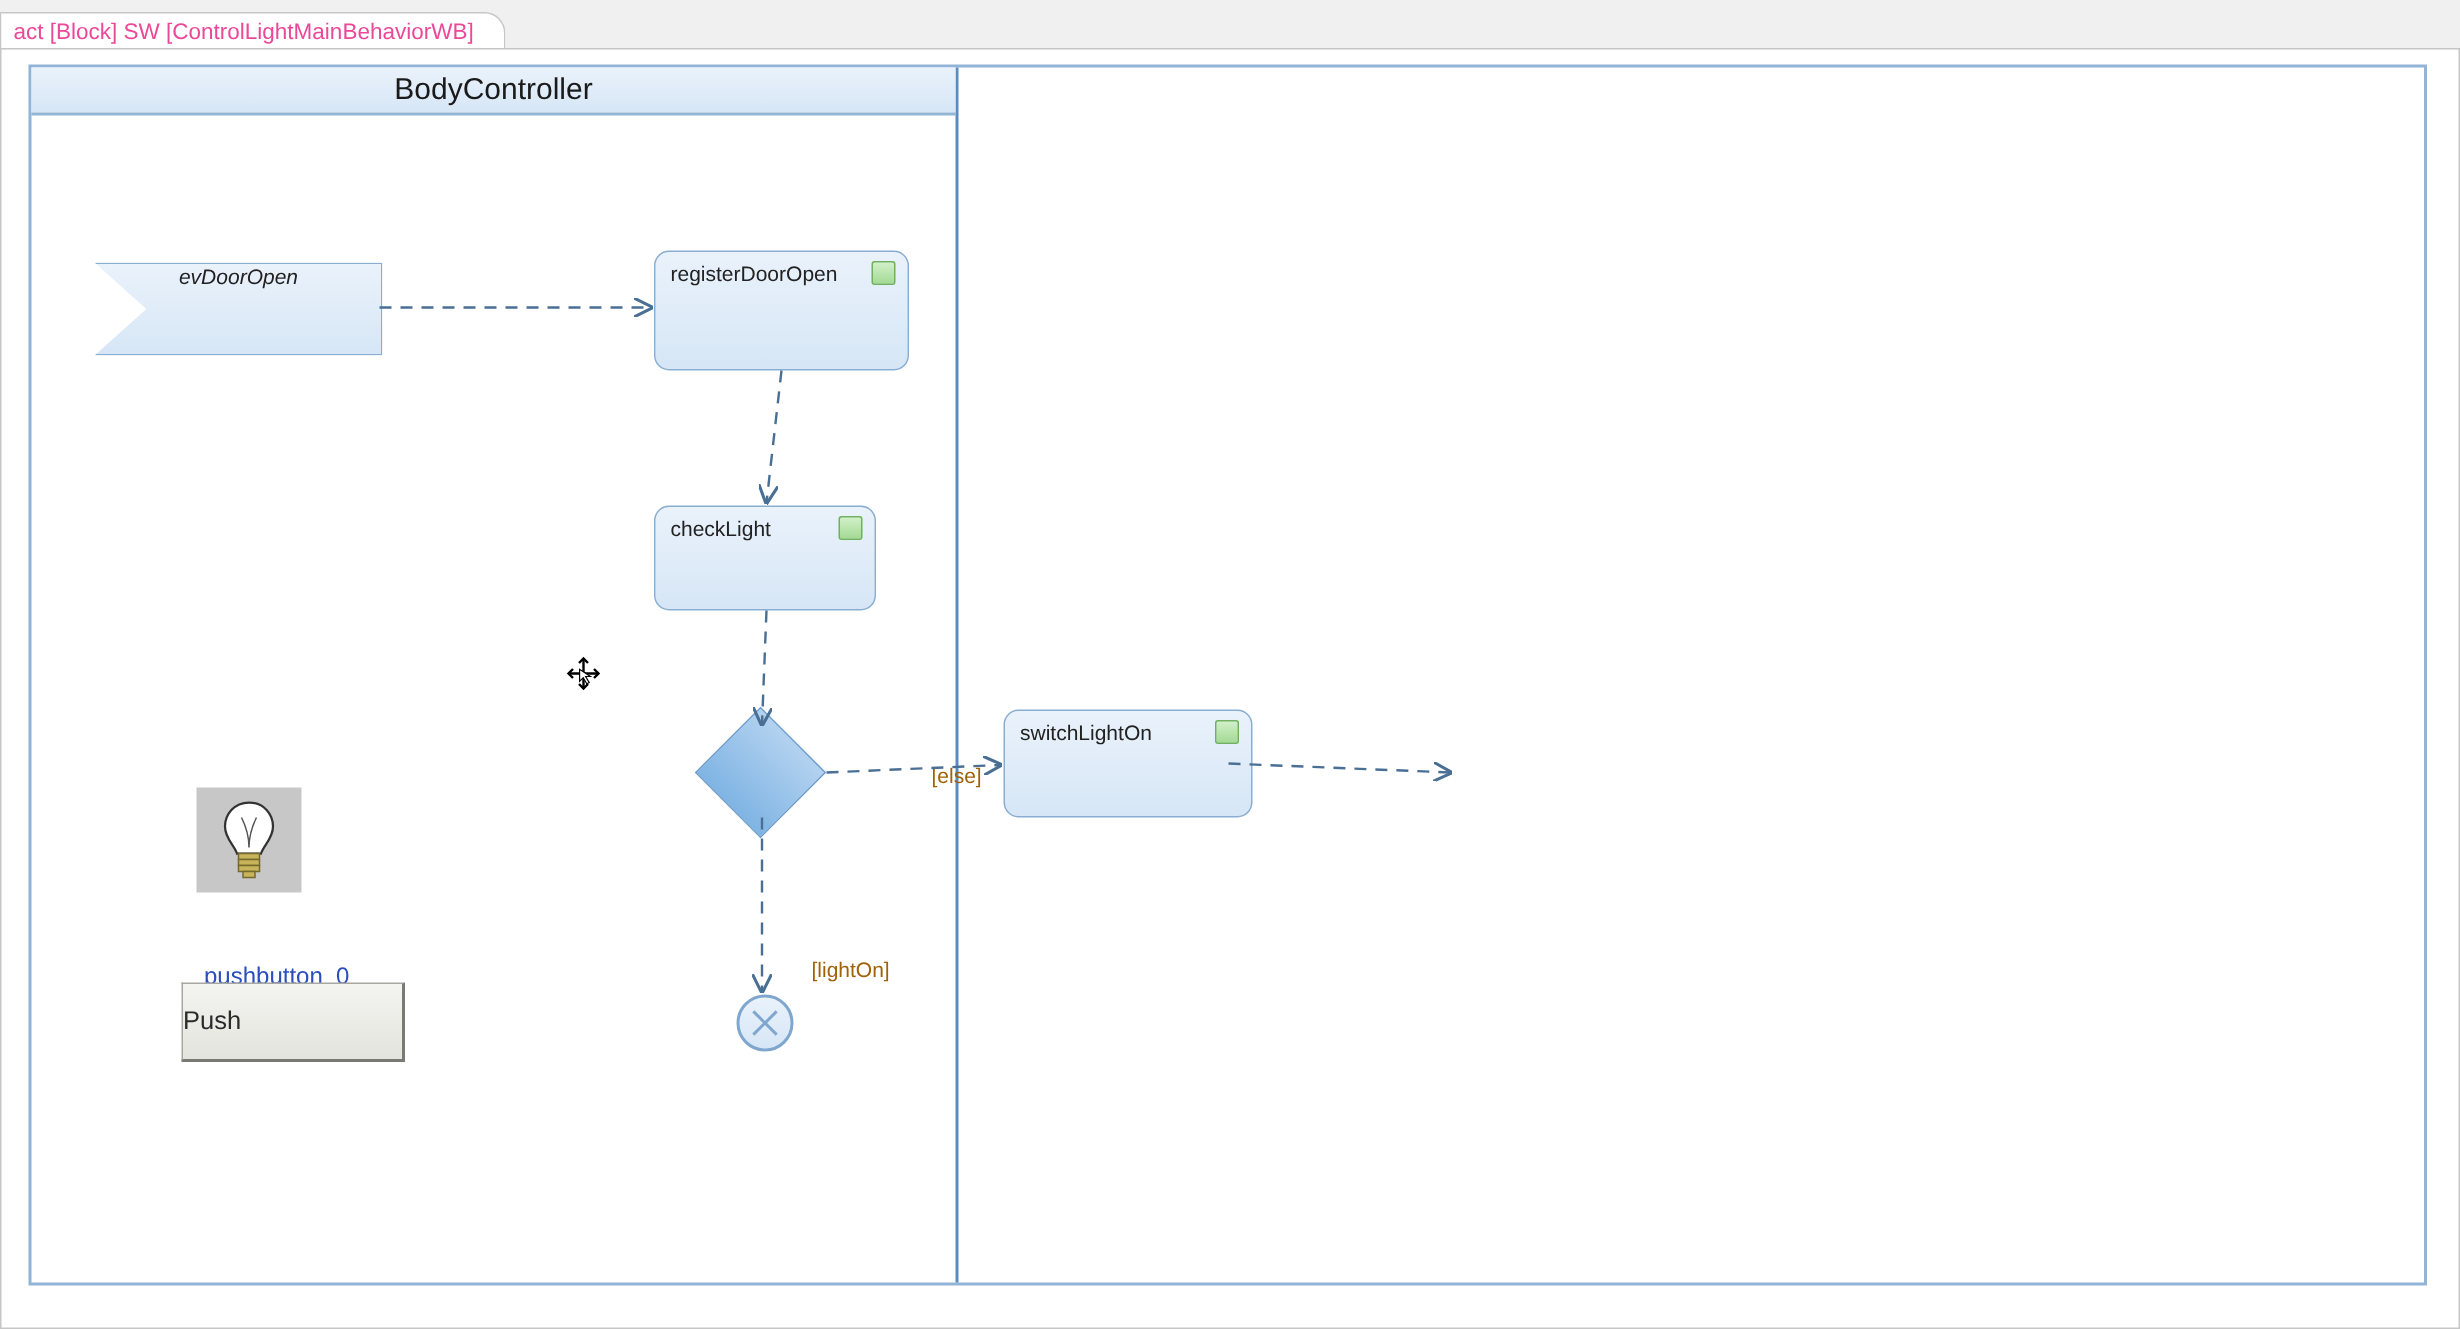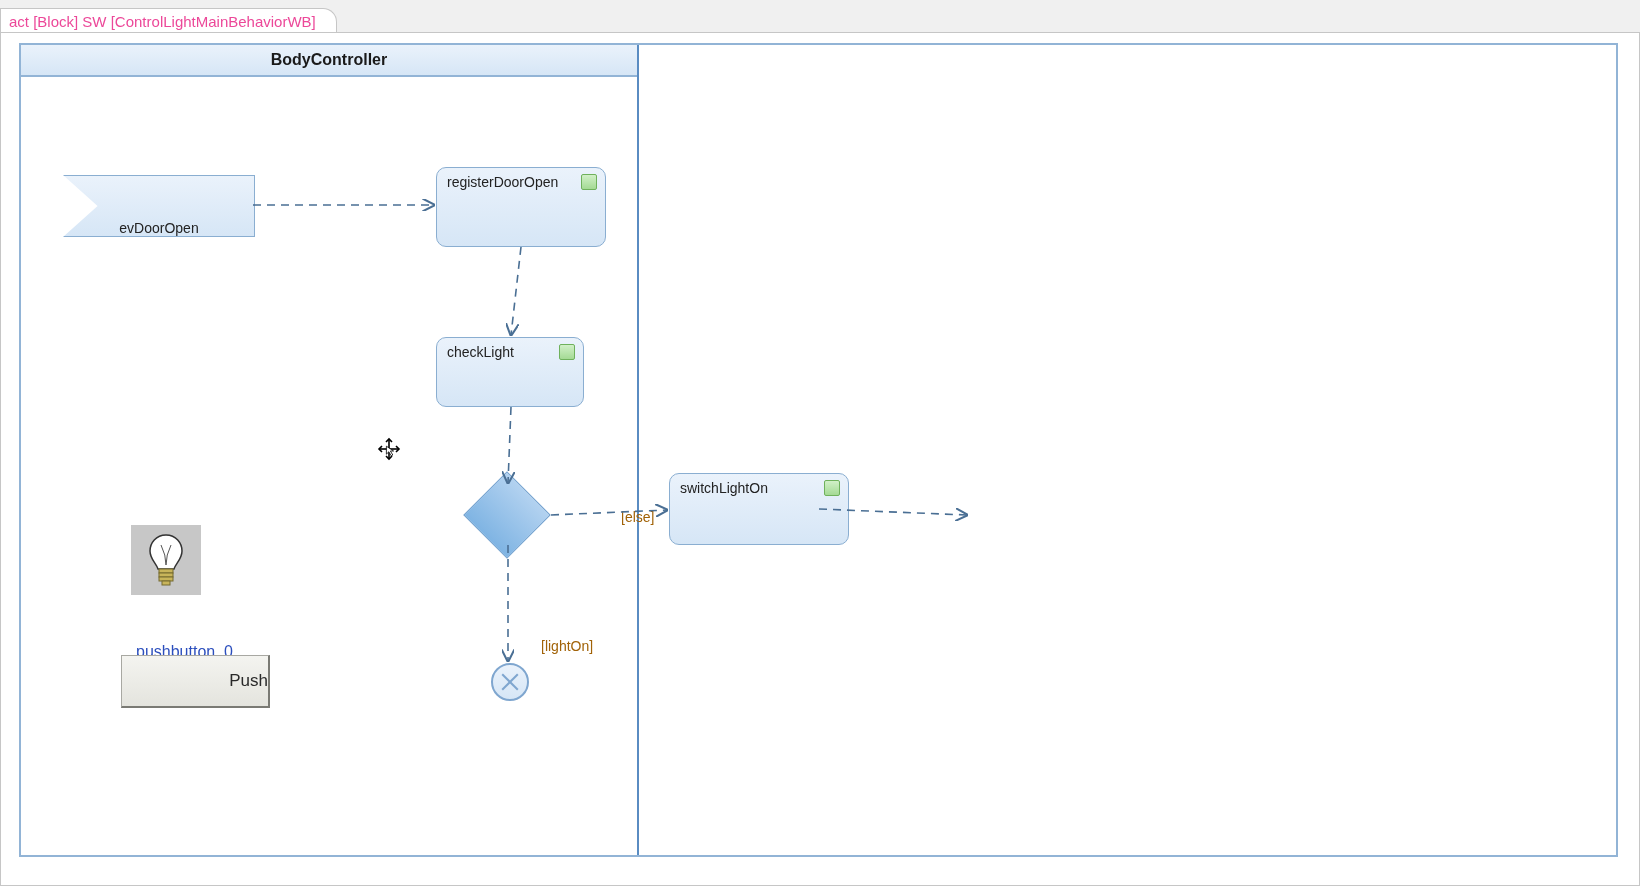--- a/index.html
+++ b/index.html
@@ -58,45 +58,46 @@
   }
   .swimlane.right {
     left: 618px;
     right: 0;
     width: calc(100% - 618px);
   }
   .swimlane-header {
     height: 30px;
     line-height: 30px;
     text-align: center;
-    font-weight: bold;
-    font-size: 16px;
+    font-weight: normal;
+    font-size: 20px;
     background: linear-gradient(#eaf2fb, #d6e6f6);
     border-bottom: 2px solid #92b4d6;
     color: #1a1a1a;
   }
   .swimlane-body {
     position: absolute;
     top: 30px;
     left: 0;
     right: 0;
     bottom: 0;
   }
 
   
   .accept-event {
     position: absolute;
     width: 190px;
     height: 60px;
     background: linear-gradient(#eaf2fb, #d6e6f6);
     border: 1.5px solid #8aaed1;
     display: flex;
-    align-items: flex-end;
+    align-items: flex-start;
     justify-content: center;
     clip-path: polygon(0% 0%, 100% 0%, 100% 100%, 0% 100%, 18% 50%);
+    font-style: italic;
   }
 
   
   .action {
     position: absolute;
     background: linear-gradient(#eaf2fb, #d6e6f6);
     border: 1.5px solid #8aaed1;
     border-radius: 10px;
     padding: 6px 10px;
     box-sizing: border-box;
@@ -198,21 +199,21 @@
   .push-button {
     position: absolute;
     width: 146px;
     height: 50px;
     background: linear-gradient(#f4f4f0, #e4e4de);
     border: 1px solid #a8a8a2;
     border-right: 2px solid #7a7a74;
     border-bottom: 2px solid #7a7a74;
     display: flex;
     align-items: center;
-    justify-content: flex-end;
+    justify-content: flex-start;
     font-size: 17px;
     color: #2a2a2a;
   }
 
   .cursor {
     position: absolute;
     width: 24px;
     height: 24px;
     pointer-events: none;
   }
@@ -291,21 +292,21 @@
             <path d="M13 14 L13 24 L16 21 L19 26 L21 25 L18 20 L22 20 Z" fill="#fff" stroke="#000" stroke-width="1" transform="translate(-1,-2) scale(0.8)"></path>
           </svg>
         </div>
 
       </div>
     </div>
 
     <div class="swimlane right">
       <div class="swimlane-body">
 
-        <div class="action" style="left:30px; top:398px; width:180px; height:72px;">
+        <div class="action" style="left:30px; top:398px; width:166px; height:72px;">
           <span class="action-label">switchLightOn</span>
           <span class="mini-icon"></span>
         </div>
 
 
       </div>
     </div>
 
     <svg class="edges" viewBox="0 0 1595 810">
       <defs>

